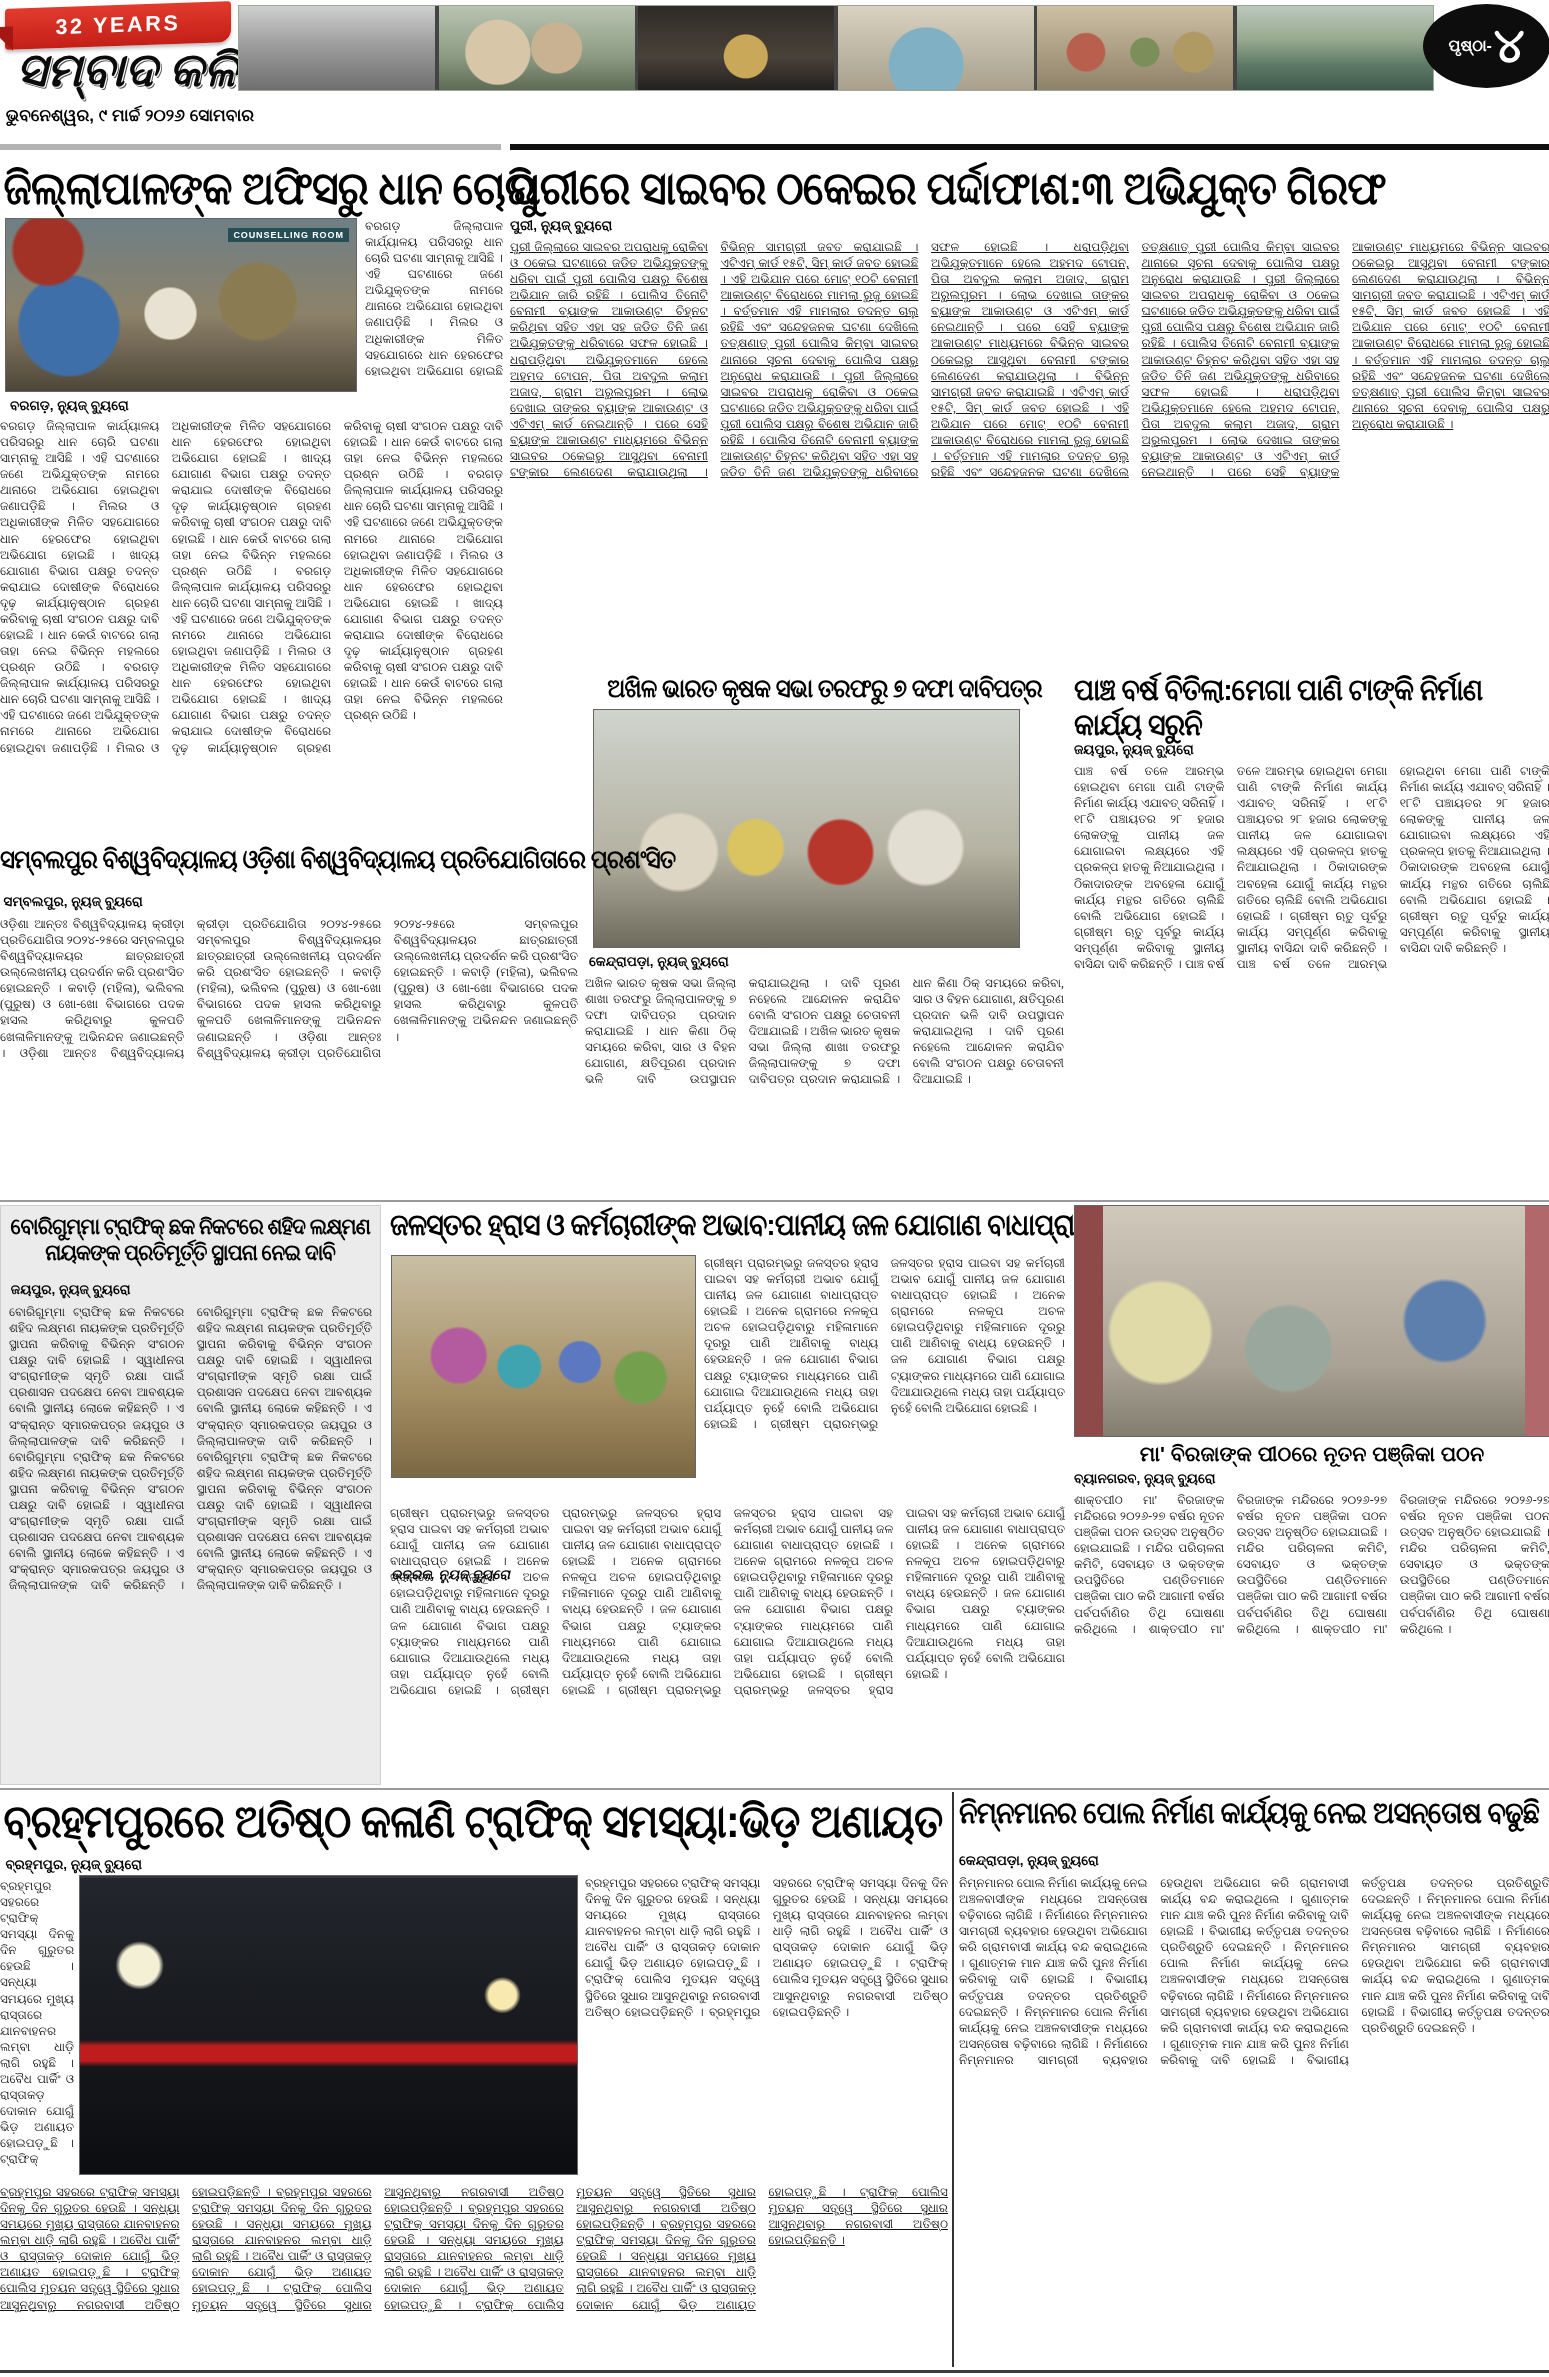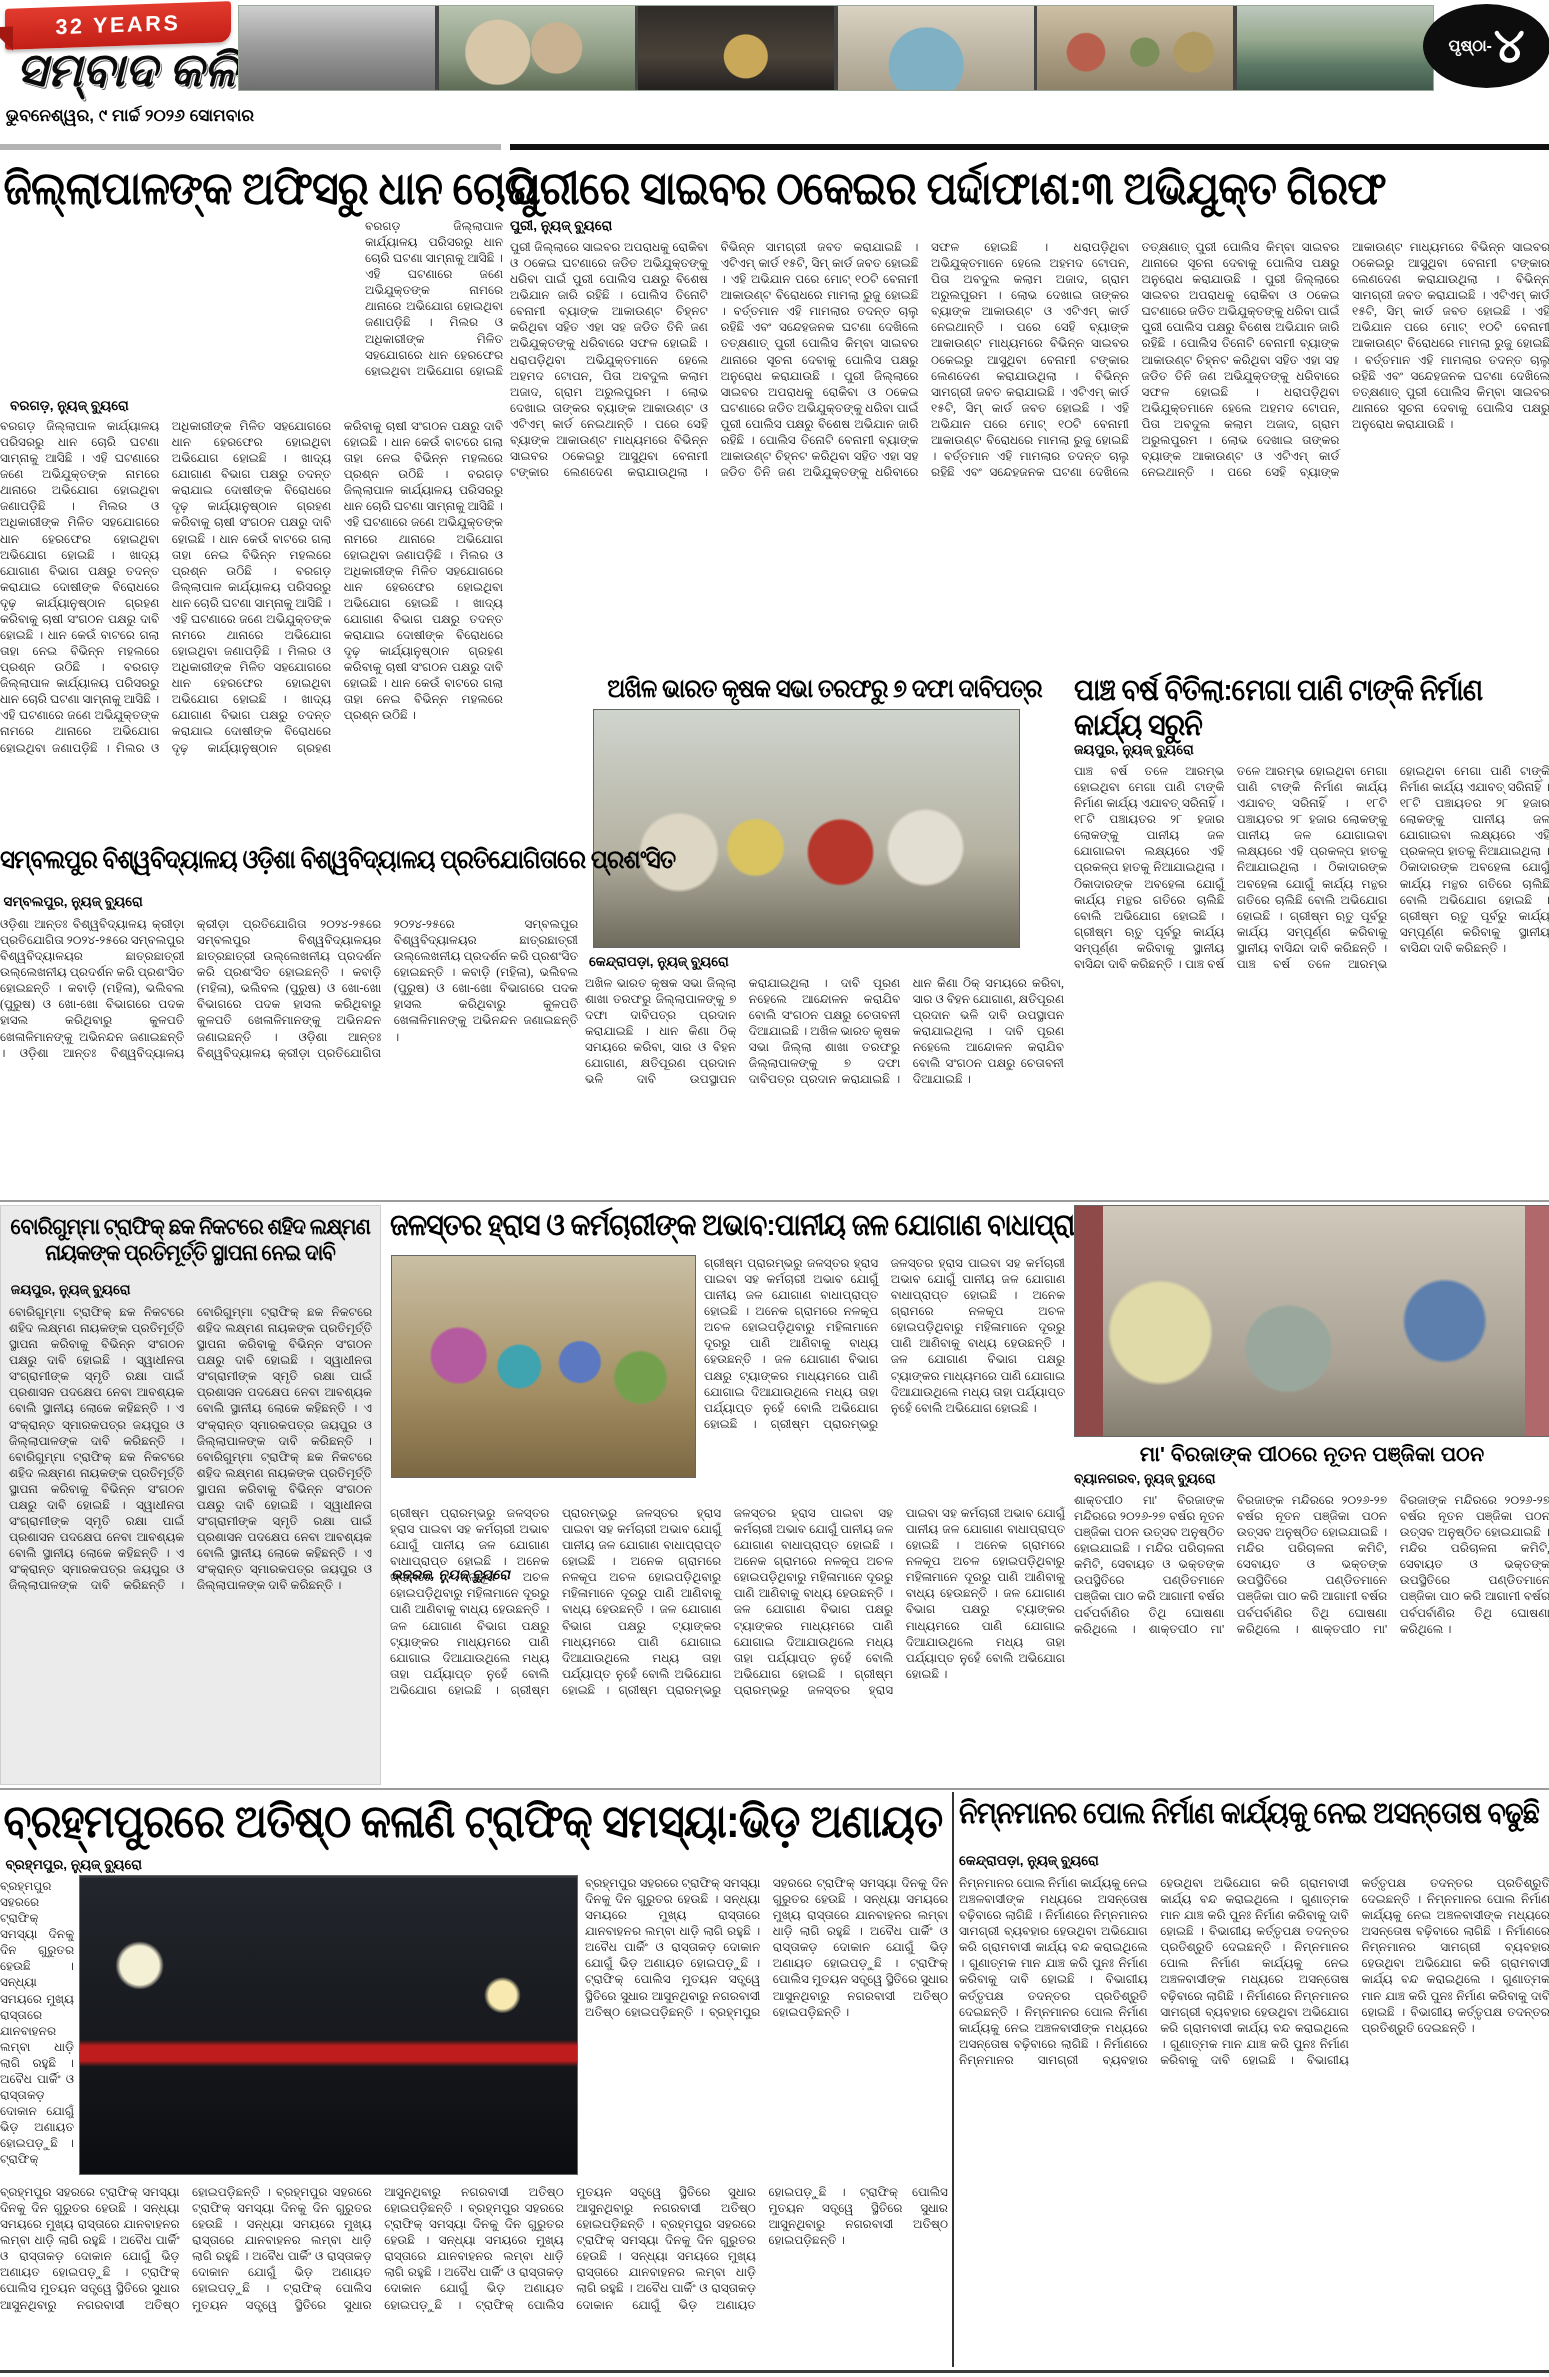--- a/index.html
+++ b/index.html
@@ -33,21 +33,21 @@
             transform:scaleY(1.12);transform-origin:top left;letter-spacing:-0.9px;white-space:nowrap;}
   .h-xl{font-size:41px;}
   .h-lg{font-size:27px;}
   .h-md{font-size:23px;}
   .h-sm{font-size:20px;}
   .byline{font-family:"Liberation Sans",sans-serif;font-weight:bold;font-size:13.5px;color:#000;}
   .caption{font-family:"Liberation Sans",sans-serif;font-weight:bold;text-align:center;color:#000;}
   
   .body-text{font-size:12px;line-height:1.34;text-align:justify;color:#131313;
              column-gap:12.6px;overflow:hidden;word-break:break-word;}
-  .cols-2{column-count:2;} .cols-3{column-count:3;} .cols-4{column-count:4;} .cols-5{column-count:5;} .cols-1{column-count:1;}
+  .cols-2{column-count:2;} .cols-3{column-count:3;} .cols-4{column-count:4;} .cols-5{column-count:5;text-decoration:underline;} .cols-1{column-count:1;}
   
   .photo{background:#8f8f8f;border:0.9px solid #666;box-sizing:border-box;}
   .ph-temple{background:linear-gradient(180deg,#cfcfcf 0%,#9e9e9e 45%,#6f6f6f 100%);}
   .ph-kids{background:radial-gradient(circle at 30% 55%,#d7c6a8 0 22%,transparent 23%),
             radial-gradient(circle at 60% 50%,#c9b291 0 20%,transparent 21%),
             linear-gradient(180deg,#b8c4b0 0%,#8d9b84 60%,#5d6b55 100%);}
   .ph-art{background:radial-gradient(circle at 55% 60%,#caa85a 0 18%,transparent 19%),
             linear-gradient(180deg,#2e2b28 0%,#4a4238 60%,#232020 100%);}
   .ph-boat{background:radial-gradient(circle at 45% 70%,#7fb0c4 0 30%,transparent 31%),
             linear-gradient(180deg,#d9d2c2 0%,#a8a08c 100%);}
@@ -117,20 +117,23 @@
   <div class="badge">
     <span class="lbl">ପୃଷ୍ଠା-</span>
     <span class="num">୪</span>
   </div>
 
   <div class="hdr-rule-l"></div>
   <div class="hdr-rule-r"></div>
 
   <div class="abs headline h-xl" style="left:3.6px;top:163px;width:499px;">ଜିଲ୍ଲାପାଳଙ୍କ ଅଫିସରୁ ଧାନ ଚୋରି</div>
 
+  <div class="abs photo ph-office" style="left:5.4px;top:218px;width:352px;height:174px;">
+    <div class="sign">COUNSELLING ROOM</div>
+  </div>
   <div class="abs body-text cols-1" style="left:365px;top:218px;width:138px;height:174px;">ବରଗଡ଼ ଜିଲ୍ଲାପାଳ କାର୍ଯ୍ୟାଳୟ ପରିସରରୁ ଧାନ ଚୋରି ଘଟଣା ସାମ୍ନାକୁ ଆସିଛି । ଏହି ଘଟଣାରେ ଜଣେ ଅଭିଯୁକ୍ତଙ୍କ ନାମରେ ଥାନାରେ ଅଭିଯୋଗ ହୋଇଥିବା ଜଣାପଡ଼ିଛି । ମିଲର ଓ ଅଧିକାରୀଙ୍କ ମିଳିତ ସହଯୋଗରେ ଧାନ ହେରଫେର ହୋଇଥିବା ଅଭିଯୋଗ ହୋଇଛି । ଖାଦ୍ୟ ଯୋଗାଣ ବିଭାଗ ପକ୍ଷରୁ ତଦନ୍ତ କରାଯାଇ ଦୋଷୀଙ୍କ ବିରୋଧରେ ଦୃଢ଼ କାର୍ଯ୍ୟାନୁଷ୍ଠାନ ଗ୍ରହଣ କରିବାକୁ ଚାଷୀ ସଂଗଠନ ପକ୍ଷରୁ ଦାବି ହୋଇଛି । ଧାନ କେଉଁ ବାଟରେ ଗଲା ତାହା ନେଇ ବିଭିନ୍ନ ମହଲରେ ପ୍ରଶ୍ନ ଉଠିଛି ।</div>
 
   <div class="abs byline" style="left:10px;top:398px;width:224px;">ବରଗଡ଼, ନ୍ୟୁଜ୍ ବ୍ୟୁରୋ</div>
   <div class="abs body-text cols-3" style="left:0px;top:418px;width:503px;height:415px;">ବରଗଡ଼ ଜିଲ୍ଲାପାଳ କାର୍ଯ୍ୟାଳୟ ପରିସରରୁ ଧାନ ଚୋରି ଘଟଣା ସାମ୍ନାକୁ ଆସିଛି । ଏହି ଘଟଣାରେ ଜଣେ ଅଭିଯୁକ୍ତଙ୍କ ନାମରେ ଥାନାରେ ଅଭିଯୋଗ ହୋଇଥିବା ଜଣାପଡ଼ିଛି । ମିଲର ଓ ଅଧିକାରୀଙ୍କ ମିଳିତ ସହଯୋଗରେ ଧାନ ହେରଫେର ହୋଇଥିବା ଅଭିଯୋଗ ହୋଇଛି । ଖାଦ୍ୟ ଯୋଗାଣ ବିଭାଗ ପକ୍ଷରୁ ତଦନ୍ତ କରାଯାଇ ଦୋଷୀଙ୍କ ବିରୋଧରେ ଦୃଢ଼ କାର୍ଯ୍ୟାନୁଷ୍ଠାନ ଗ୍ରହଣ କରିବାକୁ ଚାଷୀ ସଂଗଠନ ପକ୍ଷରୁ ଦାବି ହୋଇଛି । ଧାନ କେଉଁ ବାଟରେ ଗଲା ତାହା ନେଇ ବିଭିନ୍ନ ମହଲରେ ପ୍ରଶ୍ନ ଉଠିଛି । ବରଗଡ଼ ଜିଲ୍ଲାପାଳ କାର୍ଯ୍ୟାଳୟ ପରିସରରୁ ଧାନ ଚୋରି ଘଟଣା ସାମ୍ନାକୁ ଆସିଛି । ଏହି ଘଟଣାରେ ଜଣେ ଅଭିଯୁକ୍ତଙ୍କ ନାମରେ ଥାନାରେ ଅଭିଯୋଗ ହୋଇଥିବା ଜଣାପଡ଼ିଛି । ମିଲର ଓ ଅଧିକାରୀଙ୍କ ମିଳିତ ସହଯୋଗରେ ଧାନ ହେରଫେର ହୋଇଥିବା ଅଭିଯୋଗ ହୋଇଛି । ଖାଦ୍ୟ ଯୋଗାଣ ବିଭାଗ ପକ୍ଷରୁ ତଦନ୍ତ କରାଯାଇ ଦୋଷୀଙ୍କ ବିରୋଧରେ ଦୃଢ଼ କାର୍ଯ୍ୟାନୁଷ୍ଠାନ ଗ୍ରହଣ କରିବାକୁ ଚାଷୀ ସଂଗଠନ ପକ୍ଷରୁ ଦାବି ହୋଇଛି । ଧାନ କେଉଁ ବାଟରେ ଗଲା ତାହା ନେଇ ବିଭିନ୍ନ ମହଲରେ ପ୍ରଶ୍ନ ଉଠିଛି । ବରଗଡ଼ ଜିଲ୍ଲାପାଳ କାର୍ଯ୍ୟାଳୟ ପରିସରରୁ ଧାନ ଚୋରି ଘଟଣା ସାମ୍ନାକୁ ଆସିଛି । ଏହି ଘଟଣାରେ ଜଣେ ଅଭିଯୁକ୍ତଙ୍କ ନାମରେ ଥାନାରେ ଅଭିଯୋଗ ହୋଇଥିବା ଜଣାପଡ଼ିଛି । ମିଲର ଓ ଅଧିକାରୀଙ୍କ ମିଳିତ ସହଯୋଗରେ ଧାନ ହେରଫେର ହୋଇଥିବା ଅଭିଯୋଗ ହୋଇଛି । ଖାଦ୍ୟ ଯୋଗାଣ ବିଭାଗ ପକ୍ଷରୁ ତଦନ୍ତ କରାଯାଇ ଦୋଷୀଙ୍କ ବିରୋଧରେ ଦୃଢ଼ କାର୍ଯ୍ୟାନୁଷ୍ଠାନ ଗ୍ରହଣ କରିବାକୁ ଚାଷୀ ସଂଗଠନ ପକ୍ଷରୁ ଦାବି ହୋଇଛି । ଧାନ କେଉଁ ବାଟରେ ଗଲା ତାହା ନେଇ ବିଭିନ୍ନ ମହଲରେ ପ୍ରଶ୍ନ ଉଠିଛି । ବରଗଡ଼ ଜିଲ୍ଲାପାଳ କାର୍ଯ୍ୟାଳୟ ପରିସରରୁ ଧାନ ଚୋରି ଘଟଣା ସାମ୍ନାକୁ ଆସିଛି । ଏହି ଘଟଣାରେ ଜଣେ ଅଭିଯୁକ୍ତଙ୍କ ନାମରେ ଥାନାରେ ଅଭିଯୋଗ ହୋଇଥିବା ଜଣାପଡ଼ିଛି । ମିଲର ଓ ଅଧିକାରୀଙ୍କ ମିଳିତ ସହଯୋଗରେ ଧାନ ହେରଫେର ହୋଇଥିବା ଅଭିଯୋଗ ହୋଇଛି । ଖାଦ୍ୟ ଯୋଗାଣ ବିଭାଗ ପକ୍ଷରୁ ତଦନ୍ତ କରାଯାଇ ଦୋଷୀଙ୍କ ବିରୋଧରେ ଦୃଢ଼ କାର୍ଯ୍ୟାନୁଷ୍ଠାନ ଗ୍ରହଣ କରିବାକୁ ଚାଷୀ ସଂଗଠନ ପକ୍ଷରୁ ଦାବି ହୋଇଛି । ଧାନ କେଉଁ ବାଟରେ ଗଲା ତାହା ନେଇ ବିଭିନ୍ନ ମହଲରେ ପ୍ରଶ୍ନ ଉଠିଛି ।</div>
 
   <div class="abs headline h-xl" style="left:510px;top:163px;width:1040px;">ପୁରୀରେ ସାଇବର ଠକେଇର ପର୍ଦ୍ଦାଫାଶ:୩ ଅଭିଯୁକ୍ତ ଗିରଫ</div>
   <div class="abs byline" style="left:510px;top:218px;width:224px;">ପୁରୀ, ନ୍ୟୁଜ୍ ବ୍ୟୁରୋ</div>
   <div class="abs body-text cols-5" style="left:510px;top:239px;width:1040px;height:429px;">ପୁରୀ ଜିଲ୍ଲାରେ ସାଇବର ଅପରାଧକୁ ରୋକିବା ଓ ଠକେଇ ଘଟଣାରେ ଜଡିତ ଅଭିଯୁକ୍ତଙ୍କୁ ଧରିବା ପାଇଁ ପୁରୀ ପୋଲିସ ପକ୍ଷରୁ ବିଶେଷ ଅଭିଯାନ ଜାରି ରହିଛି । ପୋଲିସ ତିନୋଟି ବେନାମୀ ବ୍ୟାଙ୍କ ଆକାଉଣ୍ଟ ଚିହ୍ନଟ କରିଥିବା ସହିତ ଏହା ସହ ଜଡିତ ତିନି ଜଣ ଅଭିଯୁକ୍ତଙ୍କୁ ଧରିବାରେ ସଫଳ ହୋଇଛି । ଧରାପଡ଼ିଥିବା ଅଭିଯୁକ୍ତମାନେ ହେଲେ ଅହମଦ ଟୋପନ, ପିତା ଅବଦୁଲ କଲାମ ଅଜାଦ, ଗ୍ରାମ ଅରୁଲପୁରମ । ଲୋଭ ଦେଖାଇ ତାଙ୍କର ବ୍ୟାଙ୍କ ଆକାଉଣ୍ଟ ଓ ଏଟିଏମ୍ କାର୍ଡ ନେଇଥାନ୍ତି । ପରେ ସେହି ବ୍ୟାଙ୍କ ଆକାଉଣ୍ଟ ମାଧ୍ୟମରେ ବିଭିନ୍ନ ସାଇବର ଠକେଇରୁ ଆସୁଥିବା ବେନାମୀ ଟଙ୍କାର ଲେଣଦେଣ କରାଯାଉଥିଲା । ବିଭିନ୍ନ ସାମଗ୍ରୀ ଜବତ କରାଯାଇଛି । ଏଟିଏମ୍ କାର୍ଡ ୧୫ଟି, ସିମ୍ କାର୍ଡ ଜବତ ହୋଇଛି । ଏହି ଅଭିଯାନ ପରେ ମୋଟ୍ ୧୦ଟି ବେନାମୀ ଆକାଉଣ୍ଟ ବିରୋଧରେ ମାମଲା ରୁଜୁ ହୋଇଛି । ବର୍ତ୍ତମାନ ଏହି ମାମଲାର ତଦନ୍ତ ଚାଲୁ ରହିଛି ଏବଂ ସନ୍ଦେହଜନକ ଘଟଣା ଦେଖିଲେ ତତ୍‌କ୍ଷଣାତ୍ ପୁରୀ ପୋଲିସ କିମ୍ବା ସାଇବର ଥାନାରେ ସୂଚନା ଦେବାକୁ ପୋଲିସ ପକ୍ଷରୁ ଅନୁରୋଧ କରାଯାଉଛି । ପୁରୀ ଜିଲ୍ଲାରେ ସାଇବର ଅପରାଧକୁ ରୋକିବା ଓ ଠକେଇ ଘଟଣାରେ ଜଡିତ ଅଭିଯୁକ୍ତଙ୍କୁ ଧରିବା ପାଇଁ ପୁରୀ ପୋଲିସ ପକ୍ଷରୁ ବିଶେଷ ଅଭିଯାନ ଜାରି ରହିଛି । ପୋଲିସ ତିନୋଟି ବେନାମୀ ବ୍ୟାଙ୍କ ଆକାଉଣ୍ଟ ଚିହ୍ନଟ କରିଥିବା ସହିତ ଏହା ସହ ଜଡିତ ତିନି ଜଣ ଅଭିଯୁକ୍ତଙ୍କୁ ଧରିବାରେ ସଫଳ ହୋଇଛି । ଧରାପଡ଼ିଥିବା ଅଭିଯୁକ୍ତମାନେ ହେଲେ ଅହମଦ ଟୋପନ, ପିତା ଅବଦୁଲ କଲାମ ଅଜାଦ, ଗ୍ରାମ ଅରୁଲପୁରମ । ଲୋଭ ଦେଖାଇ ତାଙ୍କର ବ୍ୟାଙ୍କ ଆକାଉଣ୍ଟ ଓ ଏଟିଏମ୍ କାର୍ଡ ନେଇଥାନ୍ତି । ପରେ ସେହି ବ୍ୟାଙ୍କ ଆକାଉଣ୍ଟ ମାଧ୍ୟମରେ ବିଭିନ୍ନ ସାଇବର ଠକେଇରୁ ଆସୁଥିବା ବେନାମୀ ଟଙ୍କାର ଲେଣଦେଣ କରାଯାଉଥିଲା । ବିଭିନ୍ନ ସାମଗ୍ରୀ ଜବତ କରାଯାଇଛି । ଏଟିଏମ୍ କାର୍ଡ ୧୫ଟି, ସିମ୍ କାର୍ଡ ଜବତ ହୋଇଛି । ଏହି ଅଭିଯାନ ପରେ ମୋଟ୍ ୧୦ଟି ବେନାମୀ ଆକାଉଣ୍ଟ ବିରୋଧରେ ମାମଲା ରୁଜୁ ହୋଇଛି । ବର୍ତ୍ତମାନ ଏହି ମାମଲାର ତଦନ୍ତ ଚାଲୁ ରହିଛି ଏବଂ ସନ୍ଦେହଜନକ ଘଟଣା ଦେଖିଲେ ତତ୍‌କ୍ଷଣାତ୍ ପୁରୀ ପୋଲିସ କିମ୍ବା ସାଇବର ଥାନାରେ ସୂଚନା ଦେବାକୁ ପୋଲିସ ପକ୍ଷରୁ ଅନୁରୋଧ କରାଯାଉଛି । ପୁରୀ ଜିଲ୍ଲାରେ ସାଇବର ଅପରାଧକୁ ରୋକିବା ଓ ଠକେଇ ଘଟଣାରେ ଜଡିତ ଅଭିଯୁକ୍ତଙ୍କୁ ଧରିବା ପାଇଁ ପୁରୀ ପୋଲିସ ପକ୍ଷରୁ ବିଶେଷ ଅଭିଯାନ ଜାରି ରହିଛି । ପୋଲିସ ତିନୋଟି ବେନାମୀ ବ୍ୟାଙ୍କ ଆକାଉଣ୍ଟ ଚିହ୍ନଟ କରିଥିବା ସହିତ ଏହା ସହ ଜଡିତ ତିନି ଜଣ ଅଭିଯୁକ୍ତଙ୍କୁ ଧରିବାରେ ସଫଳ ହୋଇଛି । ଧରାପଡ଼ିଥିବା ଅଭିଯୁକ୍ତମାନେ ହେଲେ ଅହମଦ ଟୋପନ, ପିତା ଅବଦୁଲ କଲାମ ଅଜାଦ, ଗ୍ରାମ ଅରୁଲପୁରମ । ଲୋଭ ଦେଖାଇ ତାଙ୍କର ବ୍ୟାଙ୍କ ଆକାଉଣ୍ଟ ଓ ଏଟିଏମ୍ କାର୍ଡ ନେଇଥାନ୍ତି । ପରେ ସେହି ବ୍ୟାଙ୍କ ଆକାଉଣ୍ଟ ମାଧ୍ୟମରେ ବିଭିନ୍ନ ସାଇବର ଠକେଇରୁ ଆସୁଥିବା ବେନାମୀ ଟଙ୍କାର ଲେଣଦେଣ କରାଯାଉଥିଲା । ବିଭିନ୍ନ ସାମଗ୍ରୀ ଜବତ କରାଯାଇଛି । ଏଟିଏମ୍ କାର୍ଡ ୧୫ଟି, ସିମ୍ କାର୍ଡ ଜବତ ହୋଇଛି । ଏହି ଅଭିଯାନ ପରେ ମୋଟ୍ ୧୦ଟି ବେନାମୀ ଆକାଉଣ୍ଟ ବିରୋଧରେ ମାମଲା ରୁଜୁ ହୋଇଛି । ବର୍ତ୍ତମାନ ଏହି ମାମଲାର ତଦନ୍ତ ଚାଲୁ ରହିଛି ଏବଂ ସନ୍ଦେହଜନକ ଘଟଣା ଦେଖିଲେ ତତ୍‌କ୍ଷଣାତ୍ ପୁରୀ ପୋଲିସ କିମ୍ବା ସାଇବର ଥାନାରେ ସୂଚନା ଦେବାକୁ ପୋଲିସ ପକ୍ଷରୁ ଅନୁରୋଧ କରାଯାଉଛି ।</div>
 
   <div class="abs headline h-md" style="left:585px;top:673px;width:479px;white-space:normal;text-align:center;">ଅଖିଳ ଭାରତ କୃଷକ ସଭା ତରଫରୁ ୭ ଦଫା ଦାବିପତ୍ର ପ୍ରଦାନ</div>

